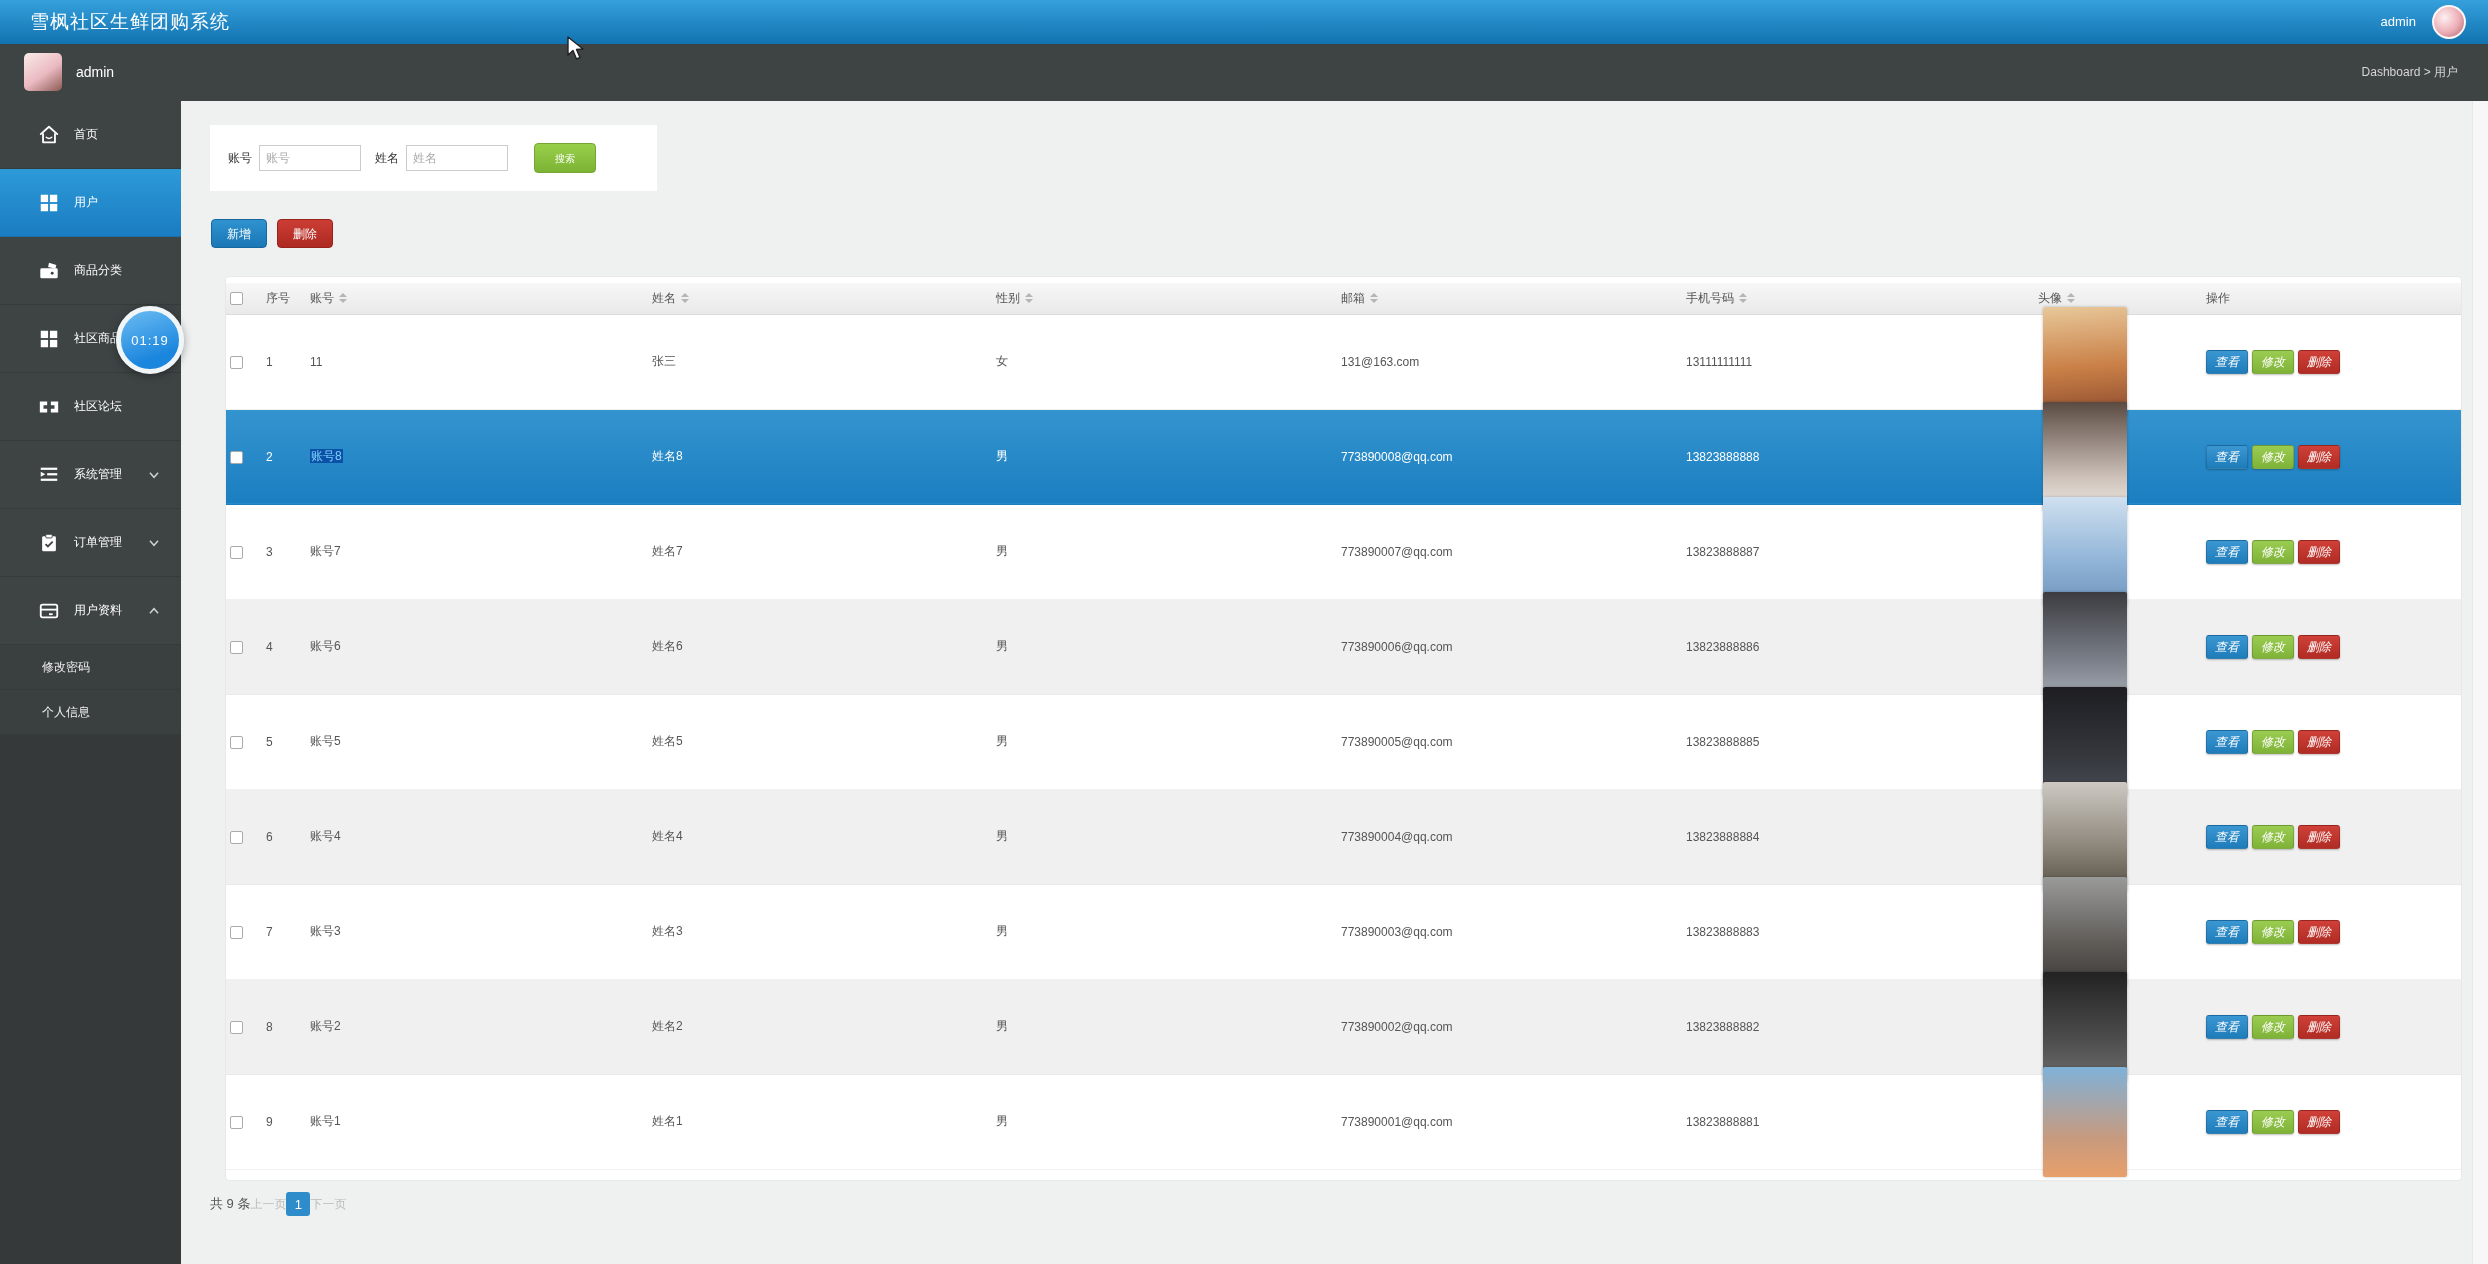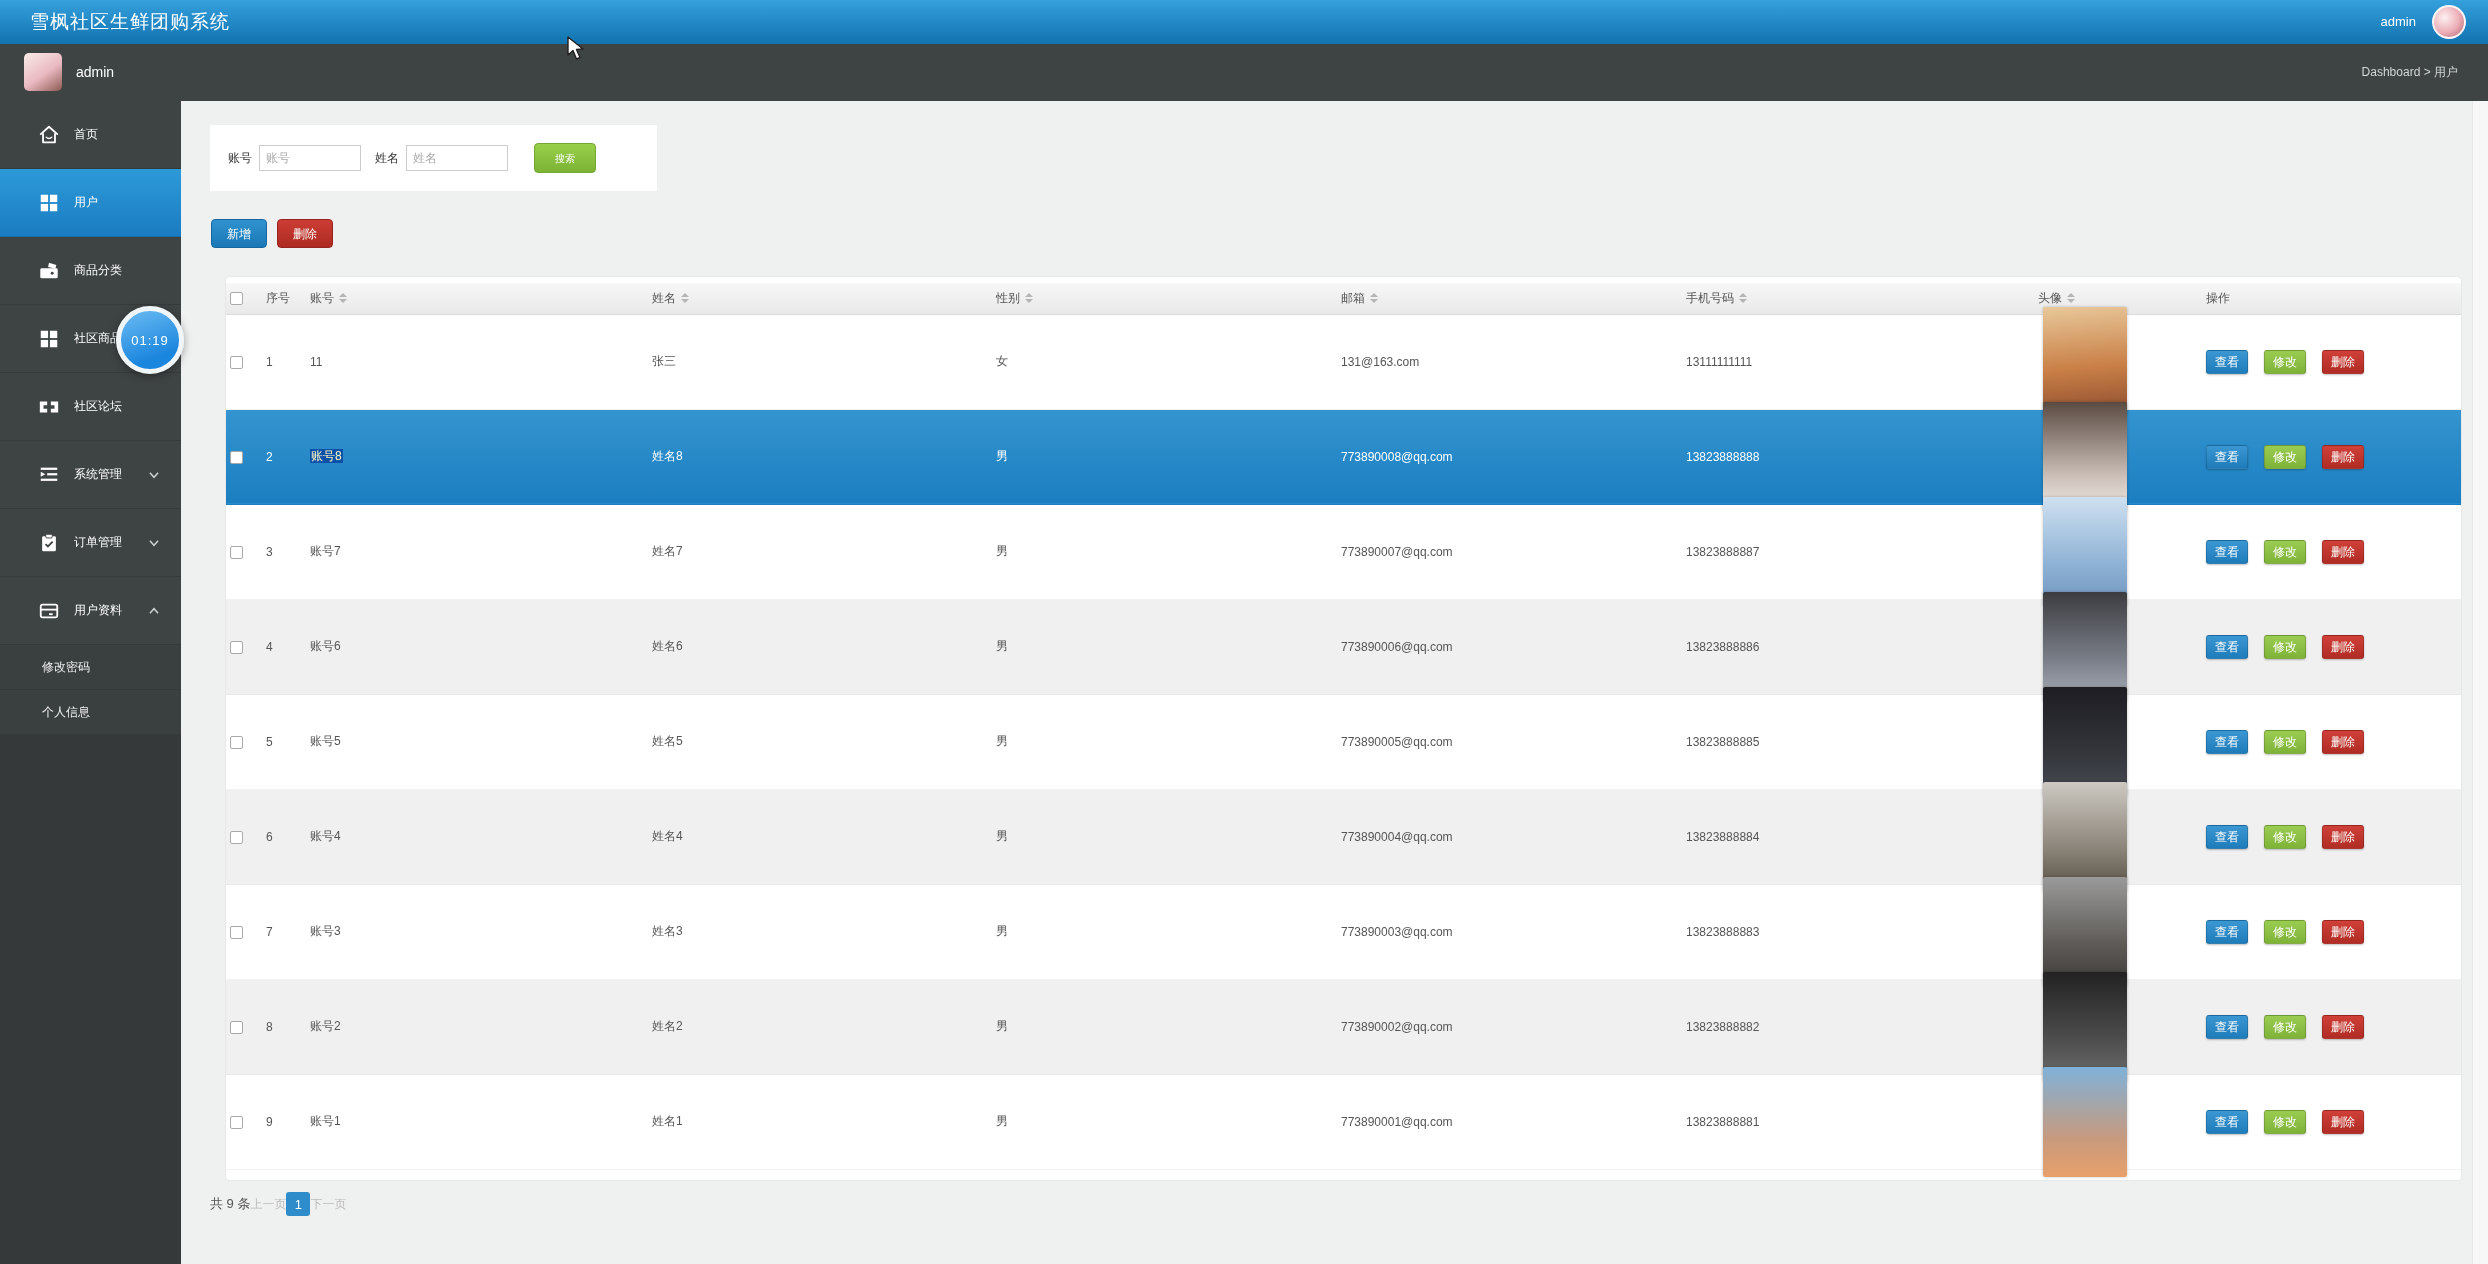--- a/index.html
+++ b/index.html
@@ -71,25 +71,25 @@
   .sort i { width:0; height:0; border-left:4px solid transparent; border-right:4px solid transparent; display:block; }
   .sort .up { border-bottom:4px solid #b5b5b5; }
   .sort .down { border-top:4px solid #b5b5b5; }
   td { height:94px; font-size:12px; color:#555; padding:0 0 0 2px; background:#fff;
        border-bottom:1px solid #f1f1f1; }
   tr.striped td { background:#f0f0f0; border-bottom-color:#e9e9e9; }
   tr.selected td { background:linear-gradient(#3494cf,#1b7ec0); color:#fff; border-bottom-color:#1b7ec0; }
   .col-cb { padding-left:4px !important; }
   .cb { width:13px; height:13px; border:1px solid #aaa; background:#fff; border-radius:2px;
         display:inline-block; vertical-align:middle; cursor:pointer; }
-  .text-selection { background:#0b51a8; color:#fef9c3; padding:0 1px; }
+  .text-selection { background:#0b51a8; color:#7dd3fc; padding:0 1px; }
   .col-avatar { padding-left:7px !important; }
   .avatar { width:84px; height:110px; margin:-8px 0; border-radius:2px; position:relative; z-index:3;
             box-shadow:0 0 3px rgba(0,0,0,.25); }
-  .actions { display:flex; gap:16px; }
+  .actions { display:flex; gap:4px;font-style:italic; }
   .abtn { min-width:42px; height:24px; line-height:22px; text-align:center; color:#fff; font-size:12px;
           border-radius:3px; border:1px solid rgba(0,0,0,.15); box-shadow:0 1px 2px rgba(0,0,0,.25);
           padding:0 6px; cursor:pointer; }
   .btn-view { background:linear-gradient(#3b97d2,#1e7cba); }
   .btn-edit { background:linear-gradient(#9acc52,#7fb338); }
   .btn-del  { background:linear-gradient(#cf4038,#b02c24); }
 
   
   .pagination { position:absolute; left:210px; top:1192px; display:flex; align-items:center; 
                 font-size:13px; color:#555; z-index:2; }

